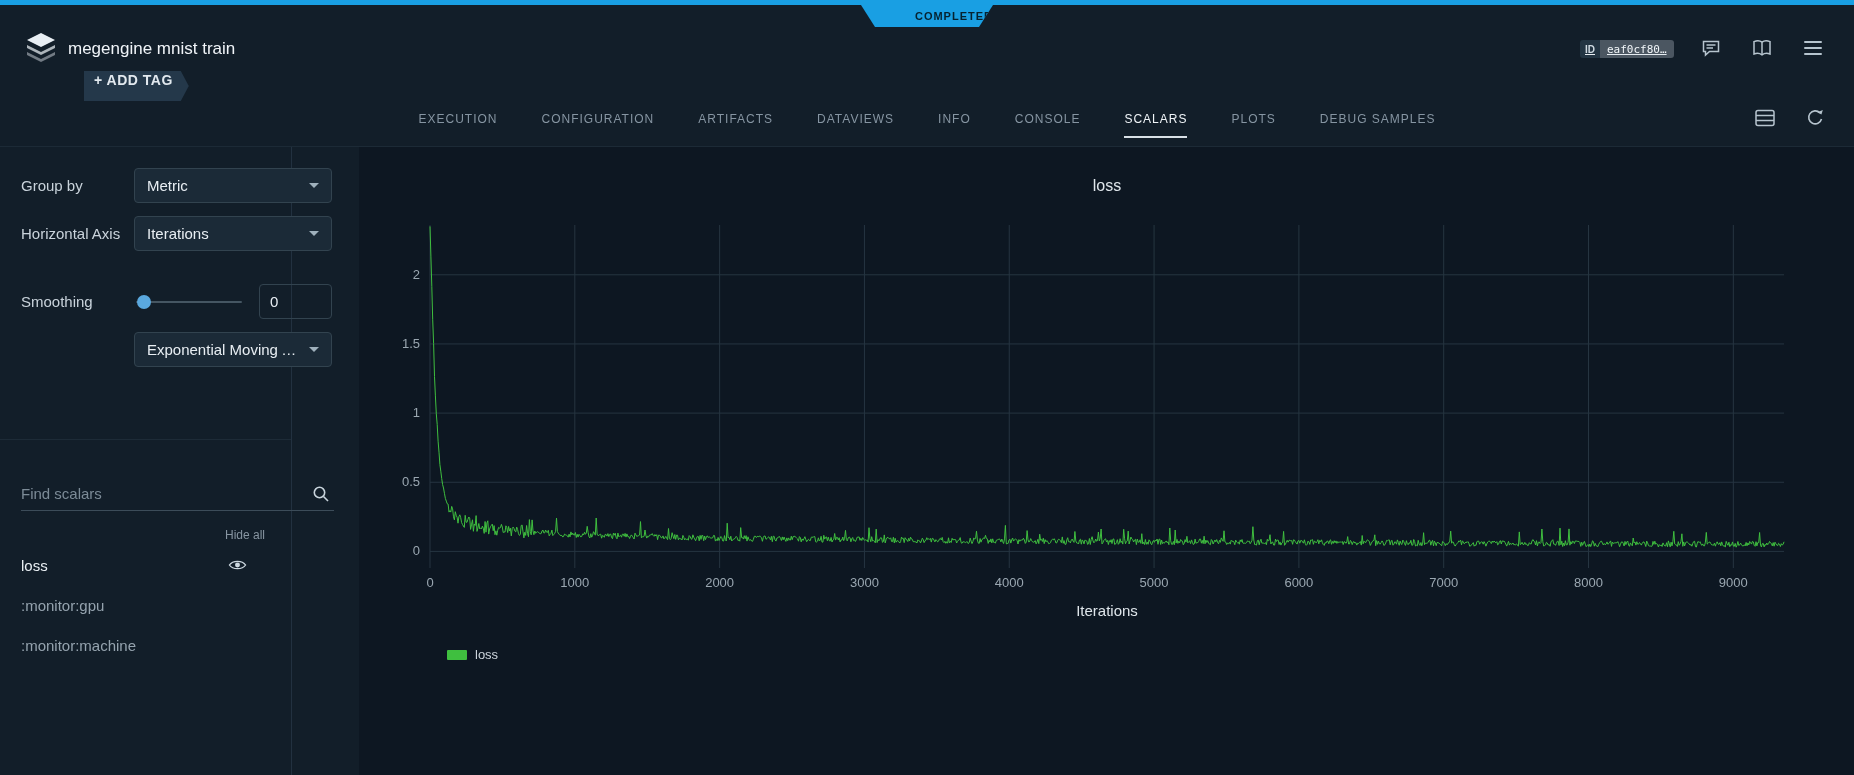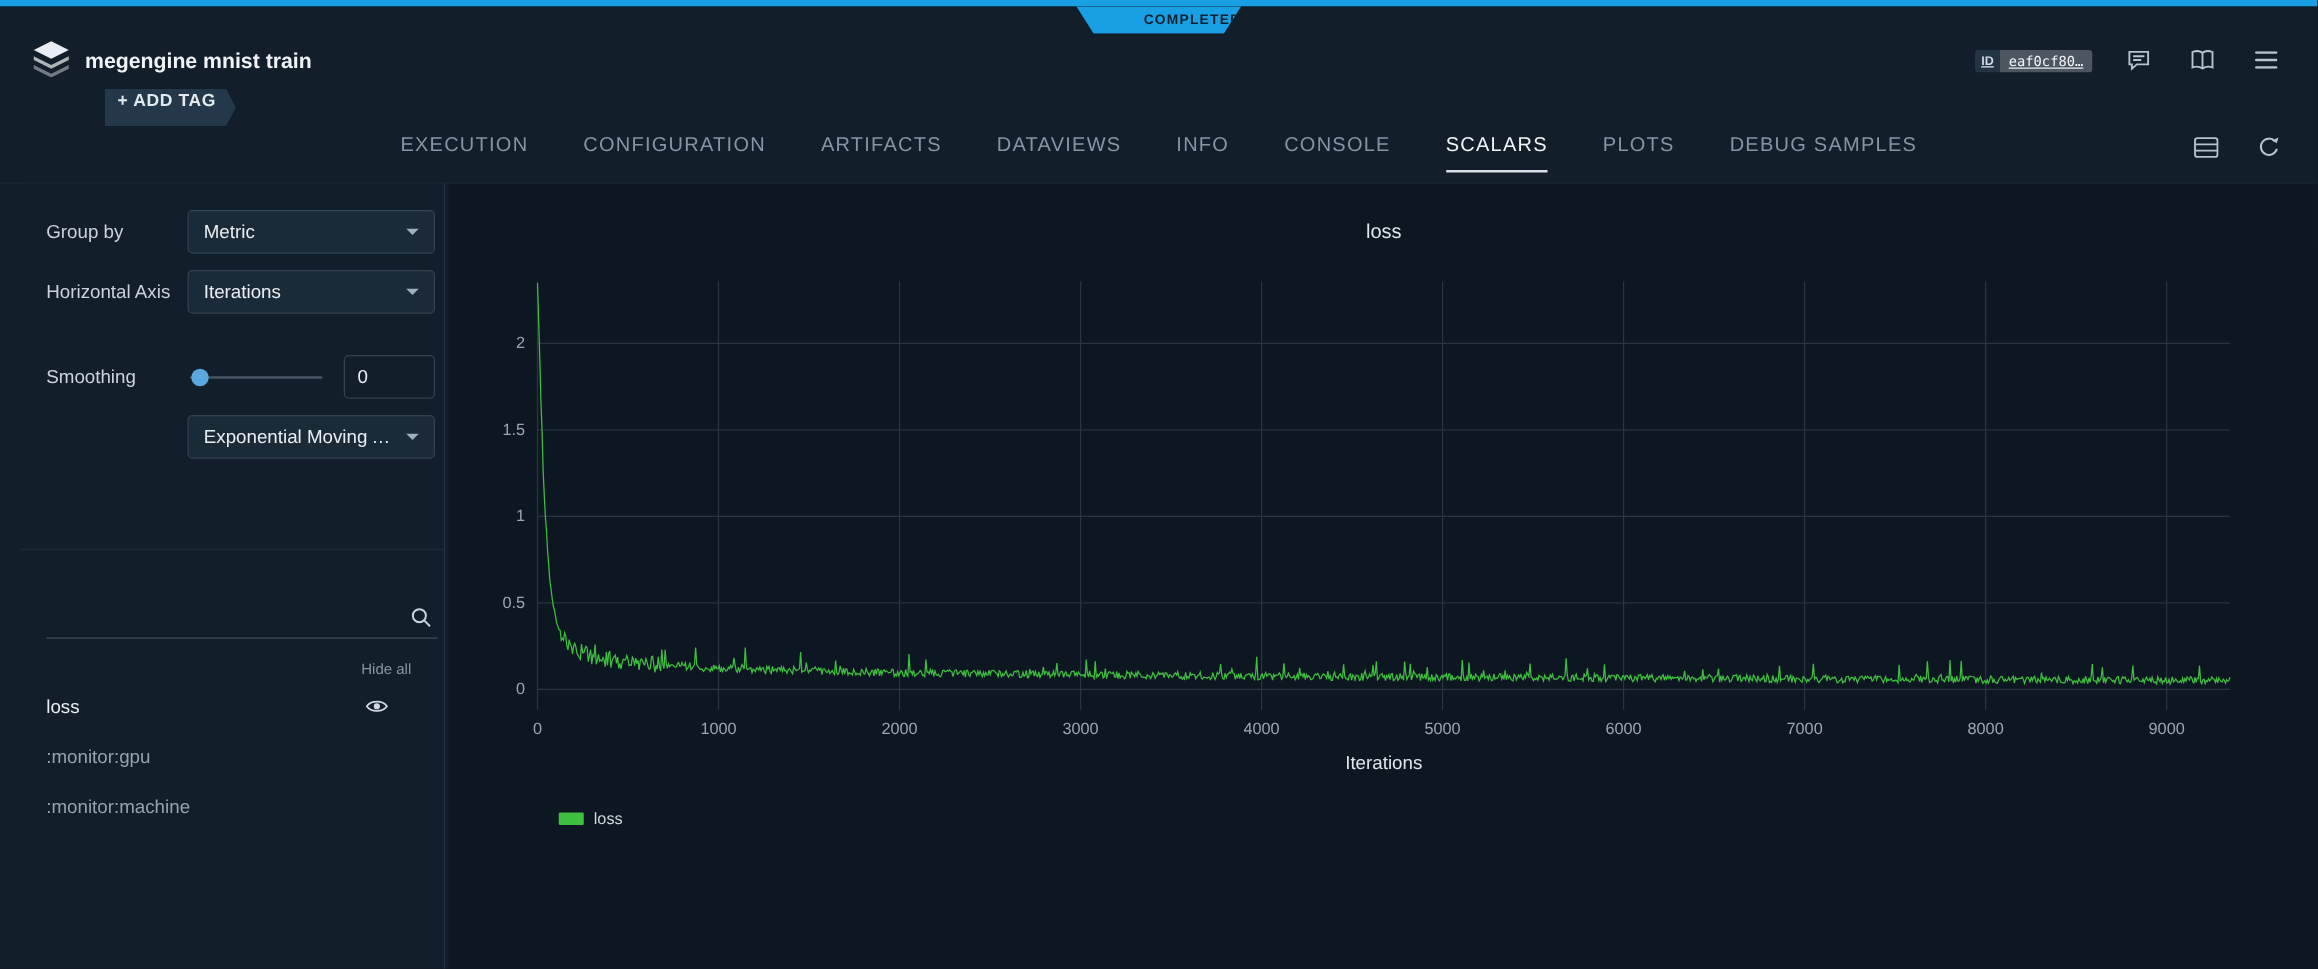--- a/index.html
+++ b/index.html
@@ -12,44 +12,44 @@
   
   .top-strip { position:absolute; top:0; left:0; width:100%; height:5px; background:#199fe3; }
   .status-badge {
     position:absolute; top:5px; left:50%; transform:translateX(-50%);
     width:132px; height:22px; line-height:22px; text-align:right;
     background:#199fe3; color:#06222f; font-size:11px; font-weight:700; letter-spacing:1px;
     clip-path:polygon(0 0,100% 0,calc(100% - 14px) 100%,14px 100%);
   }
   
   .logo { position:absolute; left:24px; top:32px; width:34px; height:30px; }
-  .app-title { position:absolute; left:68px; top:39px; font-size:17px; font-weight:700; color:#f0f4f8; }
+  .app-title { position:absolute; left:68px; top:39px; font-size:17px; font-weight:400; color:#f0f4f8; }
   .add-tag-button {
     position:absolute; left:84px; top:71px; height:30px; line-height:18px;
     padding:0 16px 0 10px; background:#24384a; color:#e2e9ef;
     font-size:14px; font-weight:700; letter-spacing:.5px; cursor:pointer;
     clip-path:polygon(0 0,calc(100% - 8px) 0,100% 50%,calc(100% - 8px) 100%,0 100%);
   }
   .id-chip { position:absolute; left:1580px; top:40px; height:18px; display:flex; border-radius:3px; overflow:hidden; cursor:pointer;text-decoration:underline; }
   .id-chip .id-label { background:#233543; color:#cfdae2; font-weight:700; font-size:10px; padding:0 5px; display:flex; align-items:center; }
   .id-chip .id-value { background:#4b5661; color:#f2f6f9; font-size:11px; padding:0 7px; display:flex; align-items:center; font-family:"DejaVu Sans Mono", monospace; }
   .icon-btn { position:absolute; width:22px; height:22px; display:flex; align-items:center; justify-content:center; cursor:pointer; }
   #icon-comment { left:1700px; top:37px; }
   #icon-book   { left:1751px; top:37px; }
   #icon-menu   { left:1802px; top:37px; }
   #icon-table   { left:1754px; top:107px; }
   #icon-refresh { left:1804px; top:107px; }
   
   .tab-bar { position:absolute; top:100px; left:0; width:100%; height:38px; display:flex; justify-content:center; }
   .tab { margin:0 10px; padding:0 12px; display:flex; align-items:flex-end; cursor:pointer; }
-  .tab span { display:block; padding-bottom:10px; border-bottom:2px solid transparent; font-size:16px; letter-spacing:1px; font-weight:500; color:#8695a2; white-space:nowrap;text-align:right; }
+  .tab span { display:block; padding-bottom:10px; border-bottom:2px solid transparent; font-size:12px; letter-spacing:1px; font-weight:500; color:#8695a2; white-space:nowrap;text-align:right; }
   .tab.active span { color:#f0f5f8; border-bottom-color:#d8e0e6; }
   .content-divider { position:absolute; top:146px; left:0; width:100%; height:1px; background:#1c2a36; }
   
-  .sidebar { position:absolute; top:147px; left:16px; width:340px; bottom:0; background:#121e29; border-right:1px solid #223140; }
+  .sidebar { position:absolute; top:147px; left:0; width:292px; bottom:0; background:#121e29; border-right:1px solid #223140; }
   .side-label { position:absolute; left:21px; height:35px; line-height:35px; font-size:15px; color:#c9d3db; }
   #lbl-groupby { top:21px; } #lbl-haxis { top:69px; } #lbl-smoothing { top:137px; }
   .dropdown {
     position:absolute; left:134px; width:198px; height:35px;
     background:#1b2a37; border:1px solid #32434f; border-radius:4px;
     display:flex; align-items:center; padding:0 12px; font-size:15px; color:#e8eef3; cursor:pointer;
   }
   #dd-groupby { top:21px; } #dd-haxis { top:69px; } #dd-ema { top:185px; }
   .dropdown .dd-text { flex:1; white-space:nowrap; overflow:hidden; text-overflow:ellipsis; }
   .caret { width:0; height:0; border-left:5px solid transparent; border-right:5px solid transparent; border-top:5px solid #9fb0bc; margin-left:8px; flex:none; }
@@ -193,20 +193,21 @@
   <input class="smoothing-input" value="0" style="">
 
   <div class="dropdown" id="dd-ema">
     <span class="dd-text">Exponential Moving Av…</span>
     <span class="caret"></span>
   </div>
 
   <div class="sidebar-divider"></div>
 
   <div class="search-wrap">
+    <input placeholder="Find scalars" style="">
     <span class="search-icon">
       <svg width="18" height="18" viewBox="0 0 18 18" fill="none" stroke="#c8d4dc" stroke-width="1.6">
         <circle cx="7.5" cy="7.5" r="5.2"></circle>
         <line x1="11.5" y1="11.5" x2="16" y2="16"></line>
       </svg>
     </span>
   </div>
 
   <div class="hide-all">Hide all</div>
 

